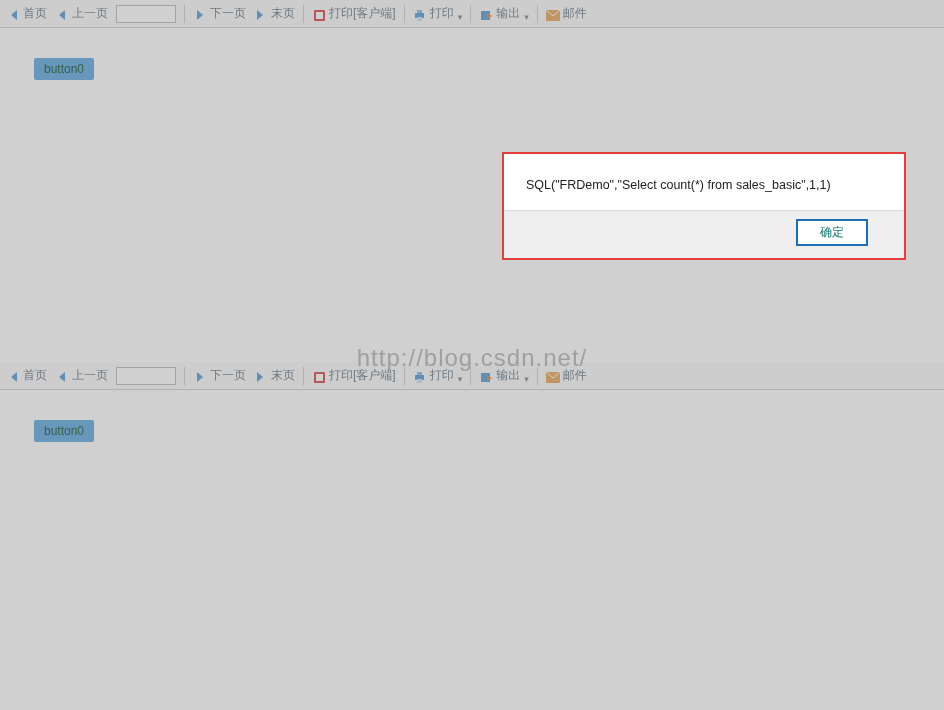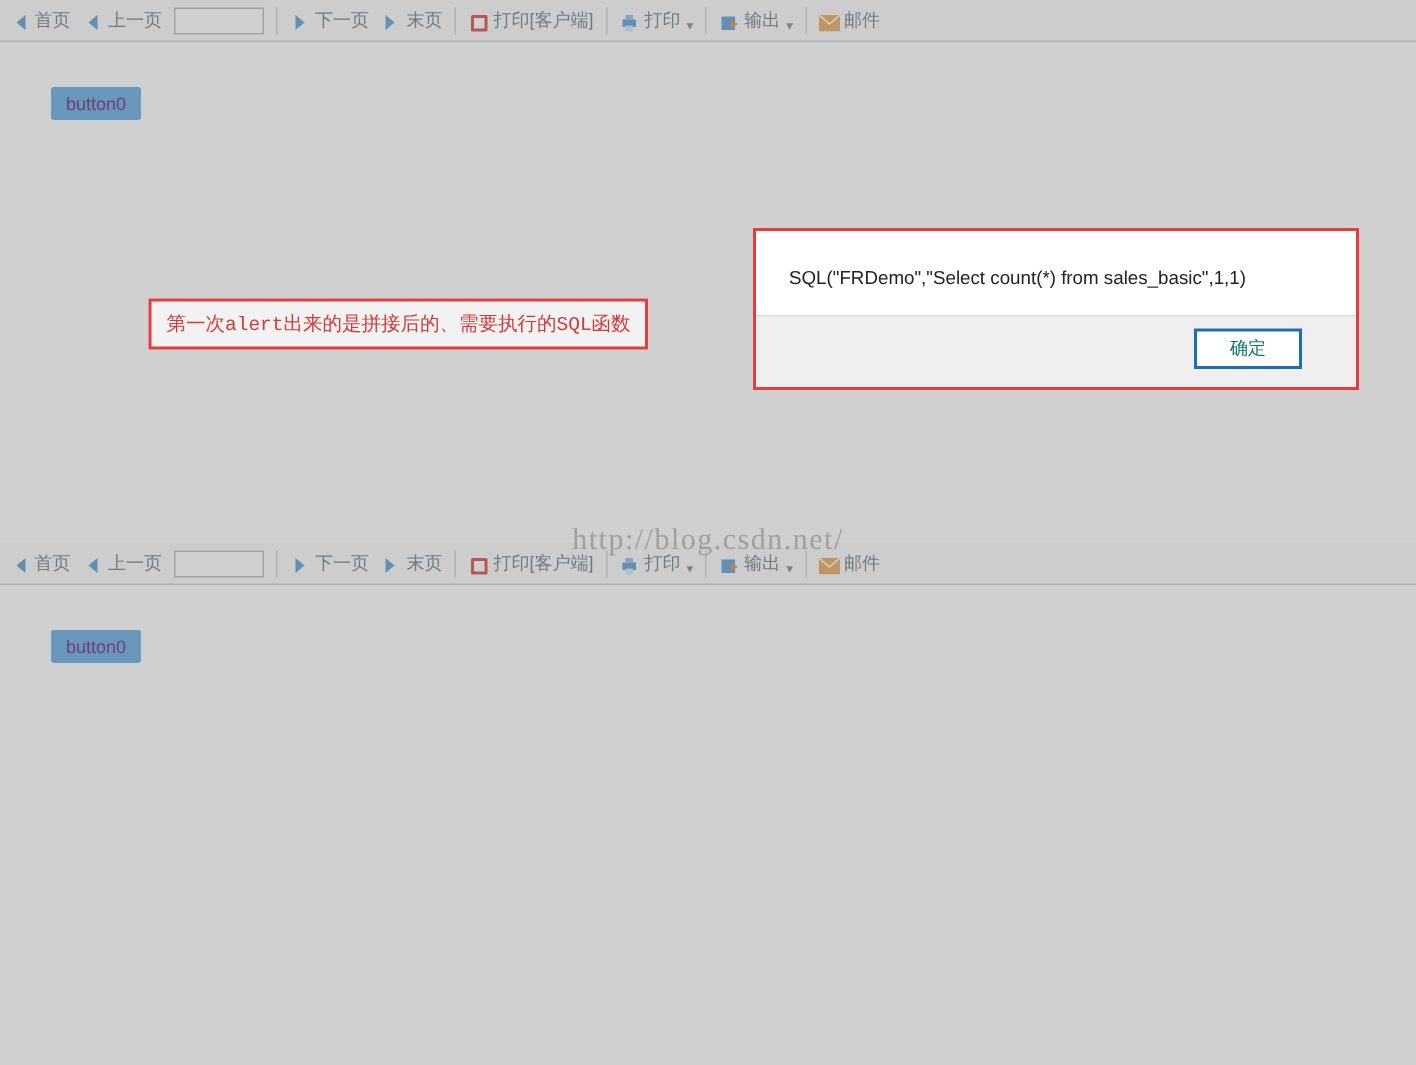--- a/index.html
+++ b/index.html
@@ -15,21 +15,21 @@
     background: #fafafa; border-bottom: 1px solid #d0d0d0; position: relative; z-index: 1;
   }
   .tb-item { display: inline-flex; align-items: flex-end; gap: 3px; color: #6a7a88; cursor: pointer; }
   .tb-sep { width: 1px; height: 18px; background: #d0d0d0; }
   .tb-icon { display: inline-flex; width: 14px; height: 14px; align-items: center; justify-content: center; }
   .page-input { width: 60px; height: 18px; border: 1px solid #bbb; background: #fff; padding: 0 3px; font-size: 12px; }
   .dd-arrow { font-size: 9px; color: #888; margin-left: 1px; }
 
   .content { position: relative; height: calc(100% - 28px); background: #fff; z-index: 1; }
   .btn0 {
-    position: absolute; left: 34px; top: 30px; background: #5fa9e0; color: #701a75;
+    position: absolute; left: 34px; top: 30px; background: #5fa9e0; color: #14532d;
     border: none; padding: 4px 10px; font-size: 12px; border-radius: 2px; cursor: pointer;
   }
 
   .annot {
     position: absolute; border: 2px solid #e43d3d; background: #f2f2f2;
     padding: 6px 10px; color: #d23a3a; font-size: 13px;
     font-family: "Courier New", monospace; z-index: 10; white-space: nowrap;
   }
   .annot1 { left: 99px; top: 199px; }
 
@@ -42,22 +42,22 @@
     display: flex; justify-content: flex-end; padding: 8px 36px 12px 8px;
     background: #efefef; border-top: 1px solid #ddd;
   }
   .dlg-btn {
     min-width: 72px; padding: 3px 0; background: #fff; border: 2px solid #1a6fb5;
     color: #0f766e; font-size: 12px; cursor: pointer;
   }
 
   .watermark {
     position: absolute; left: 50%; transform: translateX(-50%);
-    font-family: Liberation Serif, serif; color: rgba(120,120,120,0.55);
-    font-size: 20px; letter-spacing: 1px; z-index: 30; pointer-events: none;
+    font-family: Liberation Sans, sans-serif; color: rgba(120,120,120,0.55);
+    font-size: 24px; letter-spacing: 1px; z-index: 30; pointer-events: none;
   }
   .wm1 { bottom: -10px; }
 
   .footer {
     position: fixed; right: 6px; bottom: 3px; text-align: right; color: #8a8a8a; font-size: 11px;
   }
   .footer .brand { font-size: 18px; color: #bdbdbd; letter-spacing: 2px; }
   .footer .sub { font-size: 11px; color: #b0b0b0; }
 
   svg { display: block; }
@@ -145,21 +145,20 @@
           </svg>
       </span>
       <span>邮件</span>
     </span>
   </div>
 
   <div class="content">
     <button class="btn0">button0</button>
   </div>
 
-  <div class="annot annot1">第一次alert出来的是拼接后的、需要执行的SQL函数</div>
 
   <div class="dialog dialog1">
     <div class="dlg-body">SQL("FRDemo","Select count(*) from sales_basic",1,1)</div>
     <div class="dlg-foot">
       <button class="dlg-btn">确定</button>
     </div>
   </div>
 
   <div class="watermark wm1">http://blog.csdn.net/</div>
 </div>

